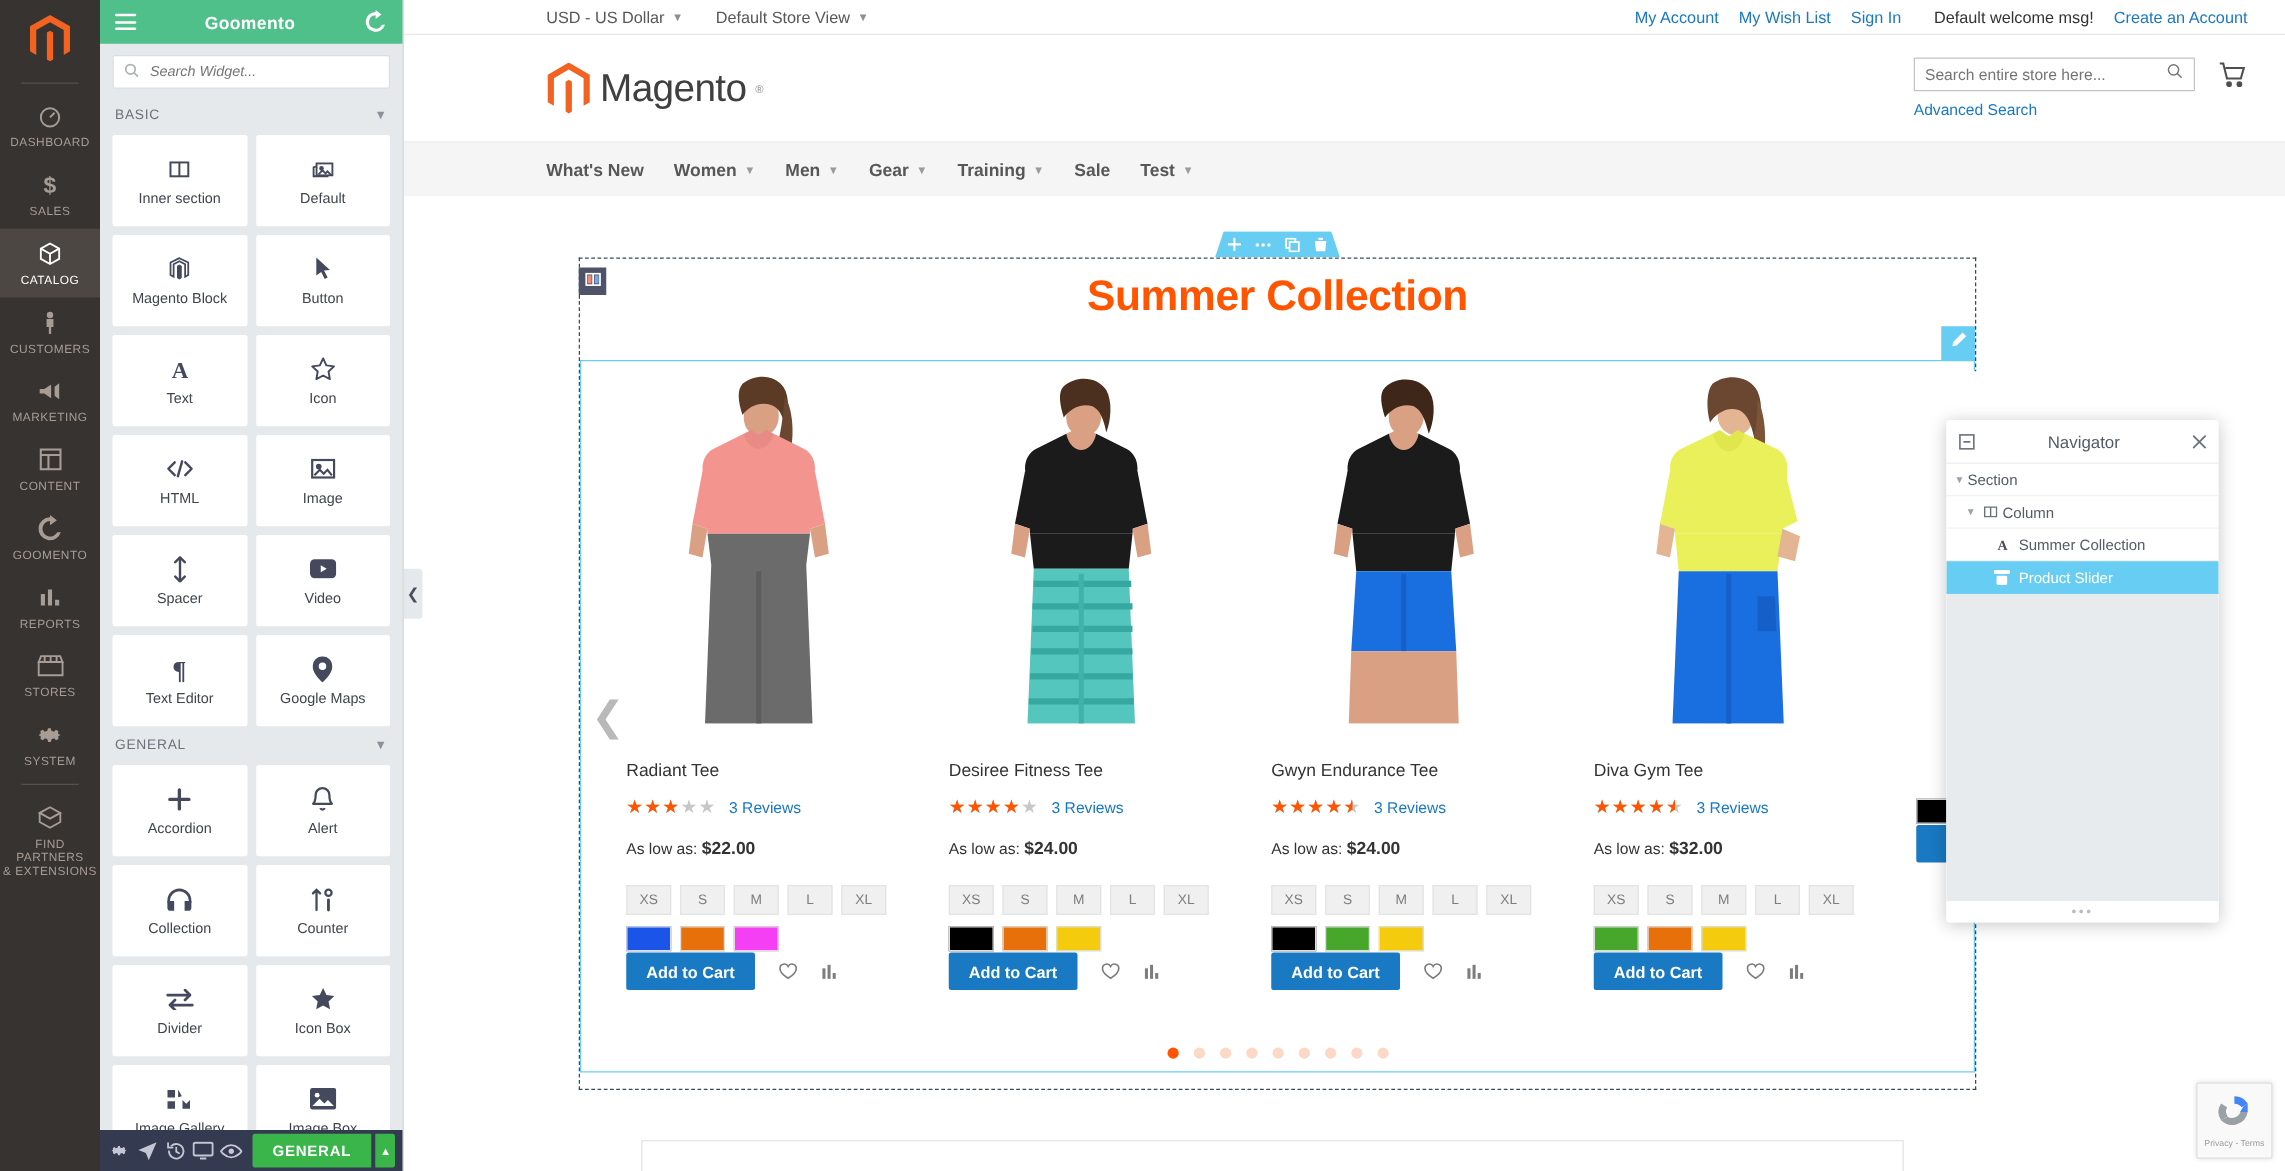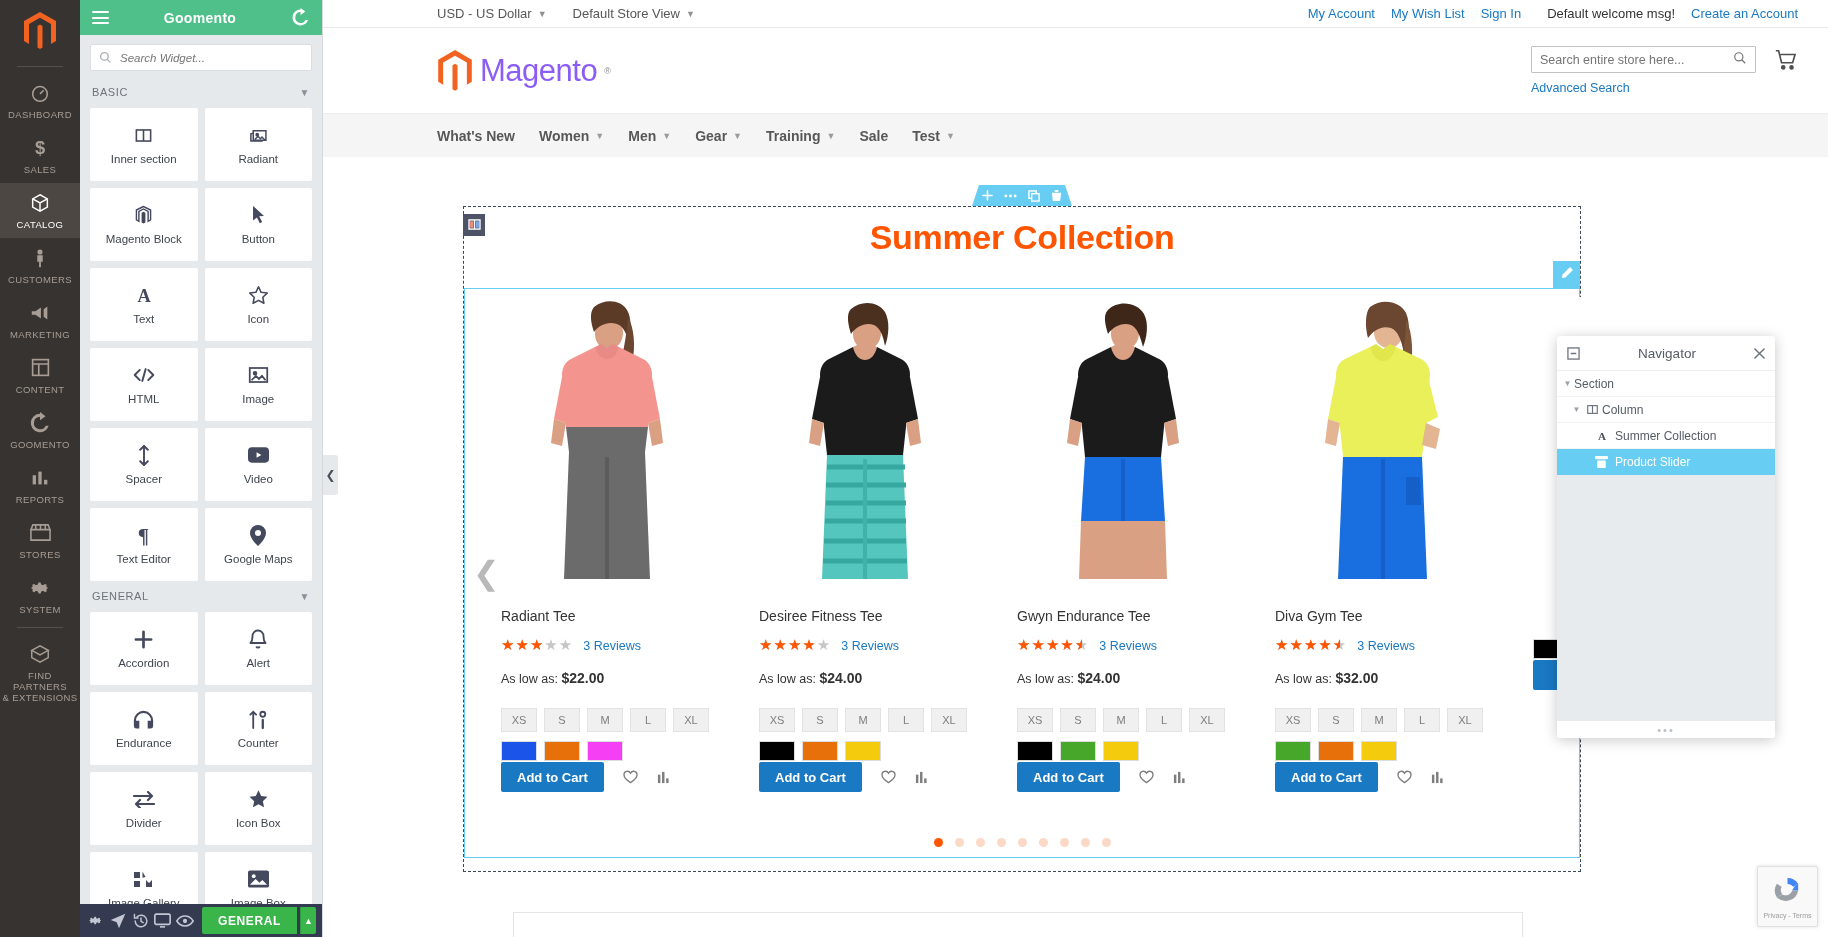--- a/index.html
+++ b/index.html
@@ -112,21 +112,21 @@
   .switcher { display: flex; align-items: center; gap: 6px; margin-right: 26px; cursor: pointer; }
   .switcher .sw-caret { font-size: 9px; color: #8f8f8f; }
   .topbar-right { margin-left: auto; display: flex; align-items: center; gap: 16px; padding-right: 30px; }
   .tl { color: #1979c3; cursor: pointer; font-size: 13px; }
   .tl-plain { color: #333; font-size: 13px; }
 
   .store-header {
     height: 85px; display: flex; align-items: center; padding: 0 0 0 114px; position: relative;
   }
   .logo-wrap { display: flex; align-items: center; gap: 7px; }
-  .logo-text { font-size: 31px; color: #8b5cf6; letter-spacing: -.5px; font-family: "Liberation Sans", sans-serif; }
+  .logo-text { font-size: 31px; color: #404040; letter-spacing: -.5px; font-family: "Liberation Sans", sans-serif; }
   .logo-reg { font-size: 9px; vertical-align: super; color: #8a8a8a; }
   .header-right { margin-left: auto; padding-right: 30px; display: flex; align-items: flex-start; gap: 18px; }
   .search-box {
     width: 225px; height: 27px; border: 1px solid #c2c2c2; border-radius: 1px;
     display: flex; align-items: center; padding: 0 8px; background: #fff;
   }
   .search-box input {
     flex: 1; border: 0; outline: none; font-size: 12.5px; color: #858585;
     font-family: "Liberation Sans", sans-serif; background: transparent;
   }
@@ -438,21 +438,21 @@
       </div>
       <div class="widget-tile">
         <span class="wt-ico">
             <svg width="20" height="19" viewBox="0 0 24 24" fill="none" stroke="#45495e" stroke-width="1.9">
               <rect x="6" y="6" width="16" height="12"></rect>
               <path d="M6 9l-3 1v9h15"></path>
               <circle cx="11" cy="11" r="1.4" fill="#45495e"></circle>
               <path d="M8 17l4-4 3 3 2-2 4 4"></path>
             </svg>
           </span>
-        <span class="wt-lbl">Radiant</span>
+        <span class="wt-lbl">Default</span>
       </div>
       <div class="widget-tile">
         <span class="wt-ico">
             <svg width="17" height="20" viewBox="0 0 24 28" fill="none" stroke="#45495e" stroke-width="2">
               <path d="M12 2L2 7v14l3.5 2V9L12 5.5 18.5 9v14L22 21V7z"></path>
               <path d="M10.3 24V11.5L12 10.5l1.7 1V24l-1.7 1z" fill="#45495e"></path>
             </svg>
           </span>
         <span class="wt-lbl">Magento Block</span>
       </div>
@@ -559,21 +559,21 @@
           </span>
         <span class="wt-lbl">Alert</span>
       </div>
       <div class="widget-tile">
         <span class="wt-ico">
             <svg width="21" height="19" viewBox="0 0 22 20" fill="none" stroke="#45495e" stroke-width="2.2">
               <path d="M2 13V11a9 9 0 0 1 18 0v2"></path>
               <path d="M2 12.5h3.5v6H3.5A1.5 1.5 0 0 1 2 17zM20 12.5h-3.5v6h2A1.5 1.5 0 0 0 20 17z" fill="#45495e"></path>
             </svg>
           </span>
-        <span class="wt-lbl">Endurance</span>
+        <span class="wt-lbl">Collection</span>
       </div>
       <div class="widget-tile">
         <span class="wt-ico">
             <svg width="20" height="21" viewBox="0 0 20 22" fill="none" stroke="#45495e" stroke-width="1.9" stroke-linecap="round">
               <path d="M5 20V3M2 6l3-3 3 3"></path>
               <circle cx="15" cy="5.5" r="2.6"></circle>
               <path d="M15 11.5V20" stroke-width="2.4"></path>
             </svg>
           </span>
         <span class="wt-lbl">Counter</span>

